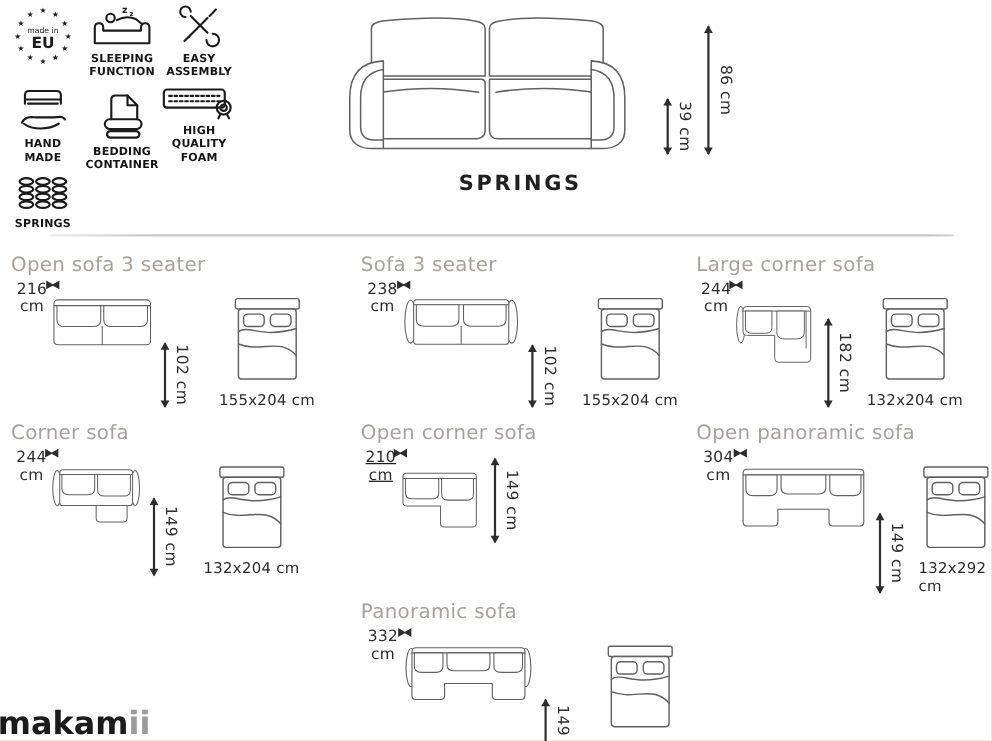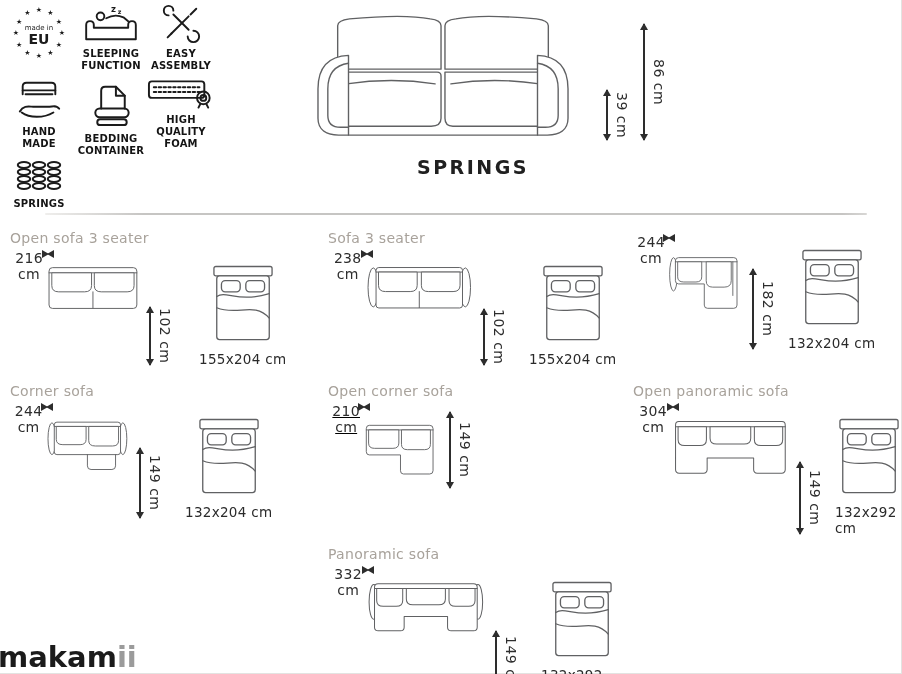--- a/index.html
+++ b/index.html
@@ -42,21 +42,21 @@
 
   
   .divider{position:absolute;left:45px;top:213px;width:822px;height:2px;border-radius:2px;
            background:linear-gradient(90deg,#efeeec,#c6c5c3 12%,#c6c5c3 97%,#d8d7d5);}
 
   
   .cards{position:absolute;left:0;top:222px;width:902px;display:grid;
          grid-template-columns:315px 308px 279px;grid-template-rows:153px 163px auto;}
   .card{padding:8px 0 0 10px;}
   .card.pad13{padding-left:13px;}
-  .card-title{font-size:14px;font-weight:500;color:#a8a29b;letter-spacing:.3px;}
+  .card-title{font-size:18px;font-weight:500;color:#a8a29b;letter-spacing:.3px;}
   .card-body{display:flex;margin-top:4px;}
   .sofa-col{display:flex;flex-direction:row;}
   .sofa-col svg{margin-top:5px;}
   .dimv-col{margin-left:8px;align-self:flex-end;margin-bottom:2px;}
   .bed-col{display:flex;flex-direction:column;align-items:center;margin-top:15px;margin-left:22px;}
   .bed-col.tight{margin-left:12px;}
   .bed-label{font-size:13.5px;color:#2a2a2a;margin-top:8px;letter-spacing:.3px;}
 
   
   .logo{position:absolute;left:-2px;bottom:0px;font-size:29px;font-weight:600;color:#1b1b1b;}
@@ -282,20 +282,21 @@
             <rect class="law" x="35" y="16" width="20" height="12" rx="4"></rect>
             <path class="la" d="M4 33 C14 26 26 40 60 30"></path>
             <path class="la" d="M4 45 C26 54 44 38 60 56"></path>
           </svg>
           <div class="bed-label">155x204 cm</div>
         </div>
       </div>
     </div>
 
     <div class="card">
+      <div class="card-title">Large corner sofa</div>
       <div class="card-body">
         <div class="sofa-col" style="width:108px;">
           <div class="dim-label">244 cm</div>
           <div class="dimh">
               <span class="ah l"></span>
               <span class="ln"></span>
               <span class="ah r"></span>
             </div>
           <svg width="108" height="86" viewBox="0 0 112 90">
             <ellipse class="law" cx="7" cy="33" rx="6" ry="26"></ellipse>

